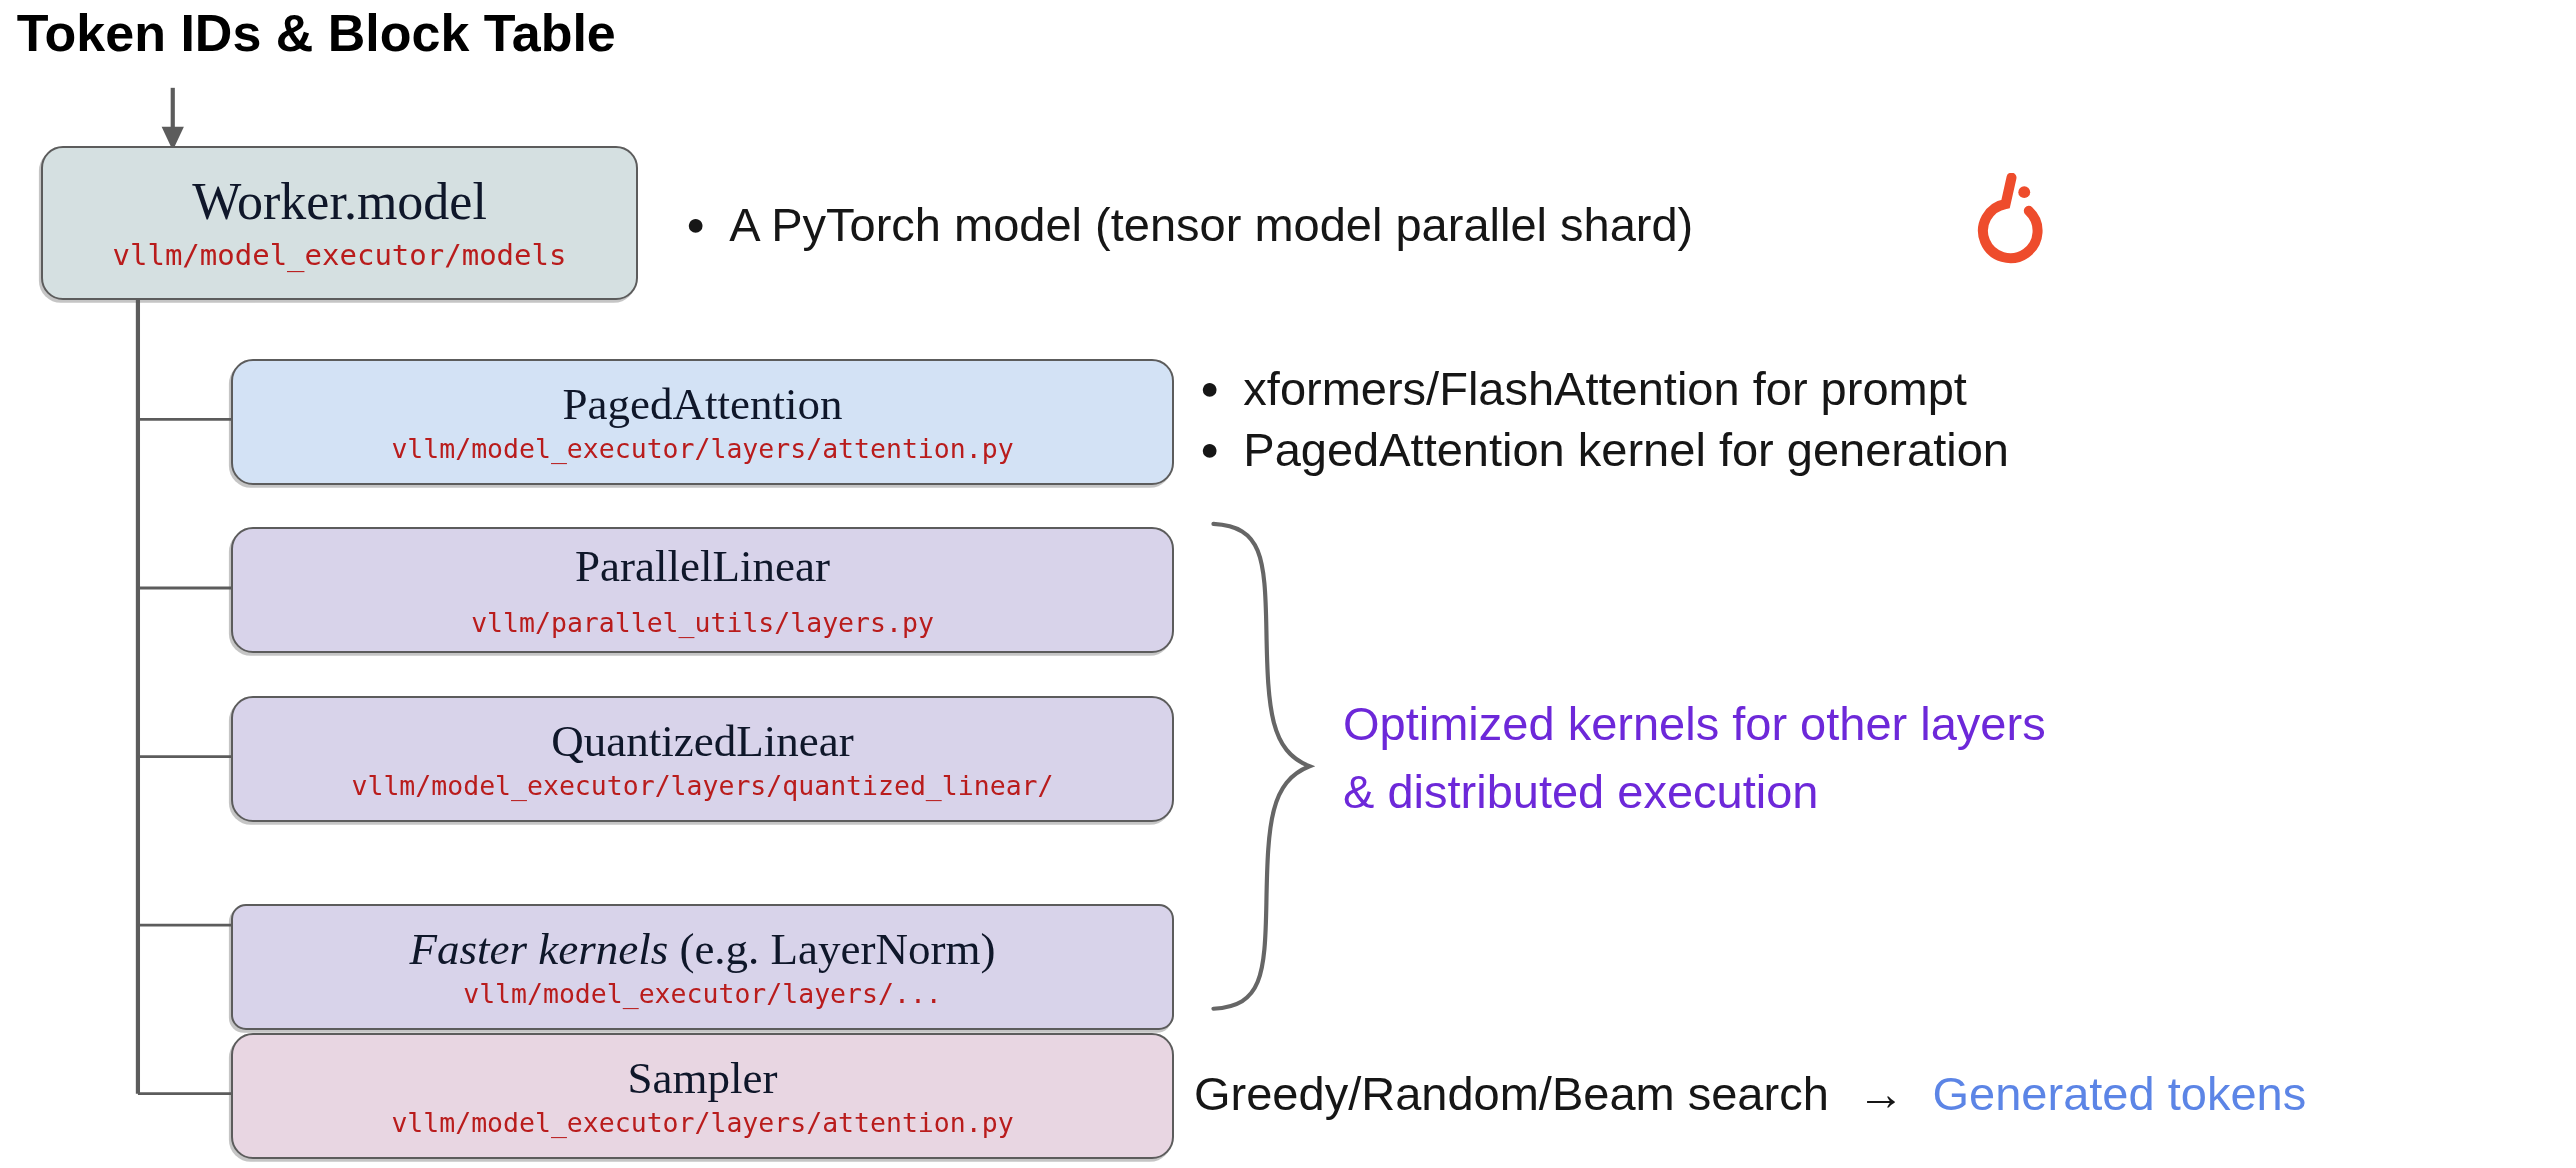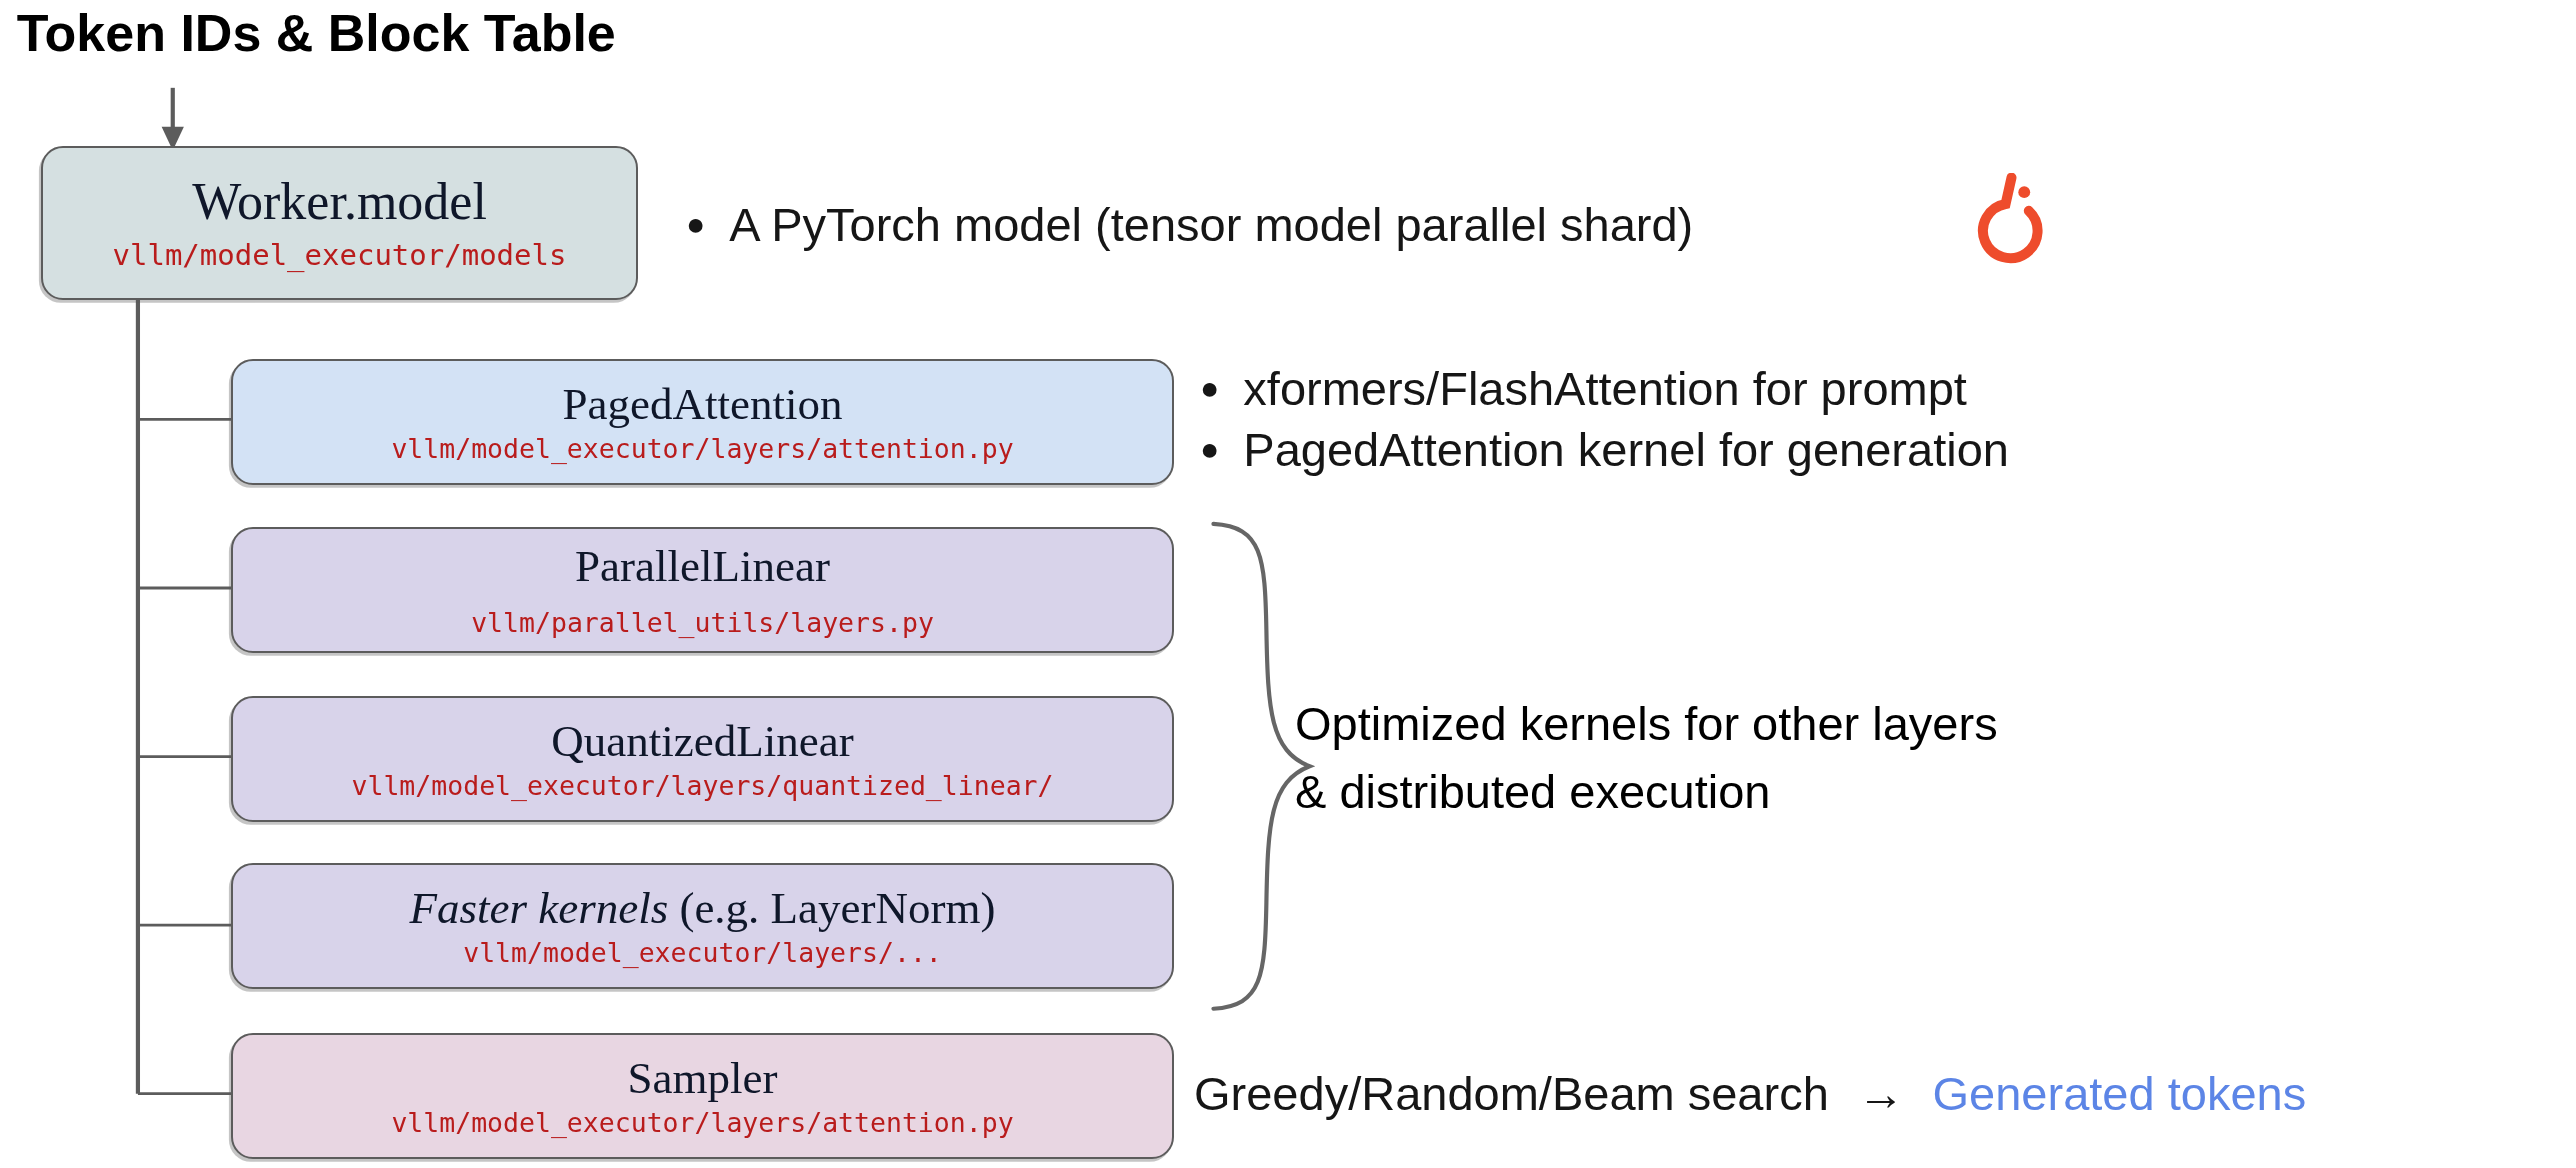--- a/index.html
+++ b/index.html
@@ -42,40 +42,40 @@
   .worker-box { left:41px; top:146px; width:593px; height:150px; background:#d5e0e1; }
   .worker-box .title { font-size:52px; }
   .worker-box .path  { font-size:29px; margin-top:7px; }
   .child { left:231px; width:939px; height:122px; }
   .fill-attn    { background:#d3e2f5; }
   .fill-linear  { background:#d8d3ea; }
   .fill-sampler { background:#e8d6e2; }
   .child-1 { top:359px; }
   .child-2 { top:527px;gap:12px; }
   .child-3 { top:696px; }
-  .child-4 { top:863px; }
+  .child-4 { top:904px;border-radius:15px; }
   .child-5 { top:1033px; }
   .italic { font-style:italic; }
   .note {
     position:absolute;
     font-size:47px; color:#161616;
     display:flex; align-items:flex-start;
     white-space:nowrap;
   }
   .bullet {
     font-size:32px; line-height:61px;
     margin-right:24px;
   }
   .note-line { line-height:61px; }
   .worker-note { left:686px; top:194px; }
   .attn-notes { left:1200px; top:358px; display:flex; flex-direction:column; }
   .attn-notes .row { display:flex; white-space:nowrap; }
   .brace-note {
-    position:absolute; left:1295px; top:690px;
-    font-size:47px; line-height:68px; color:#000000;
+    position:absolute; left:1343px; top:690px;
+    font-size:47px; line-height:68px; color:#6d28d9;
     white-space:nowrap;
   }
   .sampler-note {
     position:absolute; left:1194px; top:1063px;
     font-size:47px; line-height:61px; color:#161616;
     white-space:nowrap;
   }
   .blue-text { color:#5c85e6; }
   .pytorch-logo {
     position:absolute; left:1966px; top:173px;

